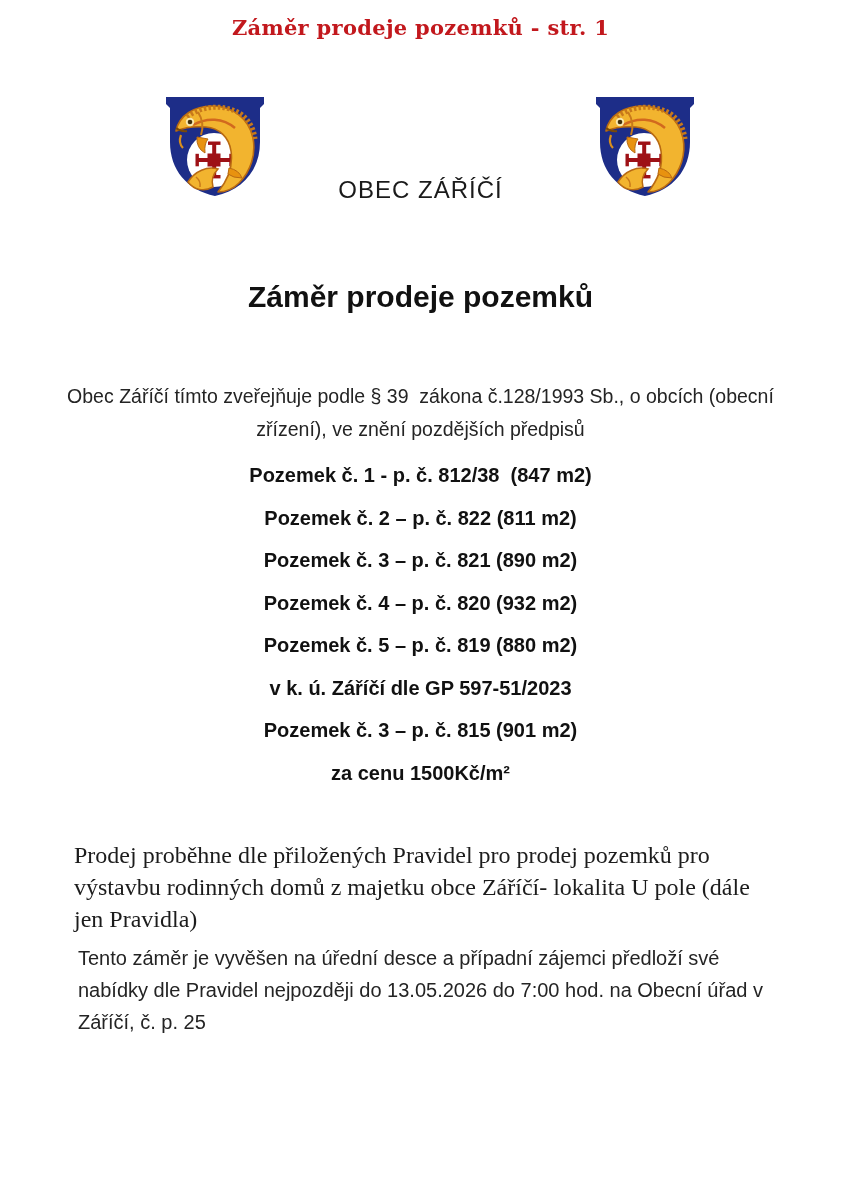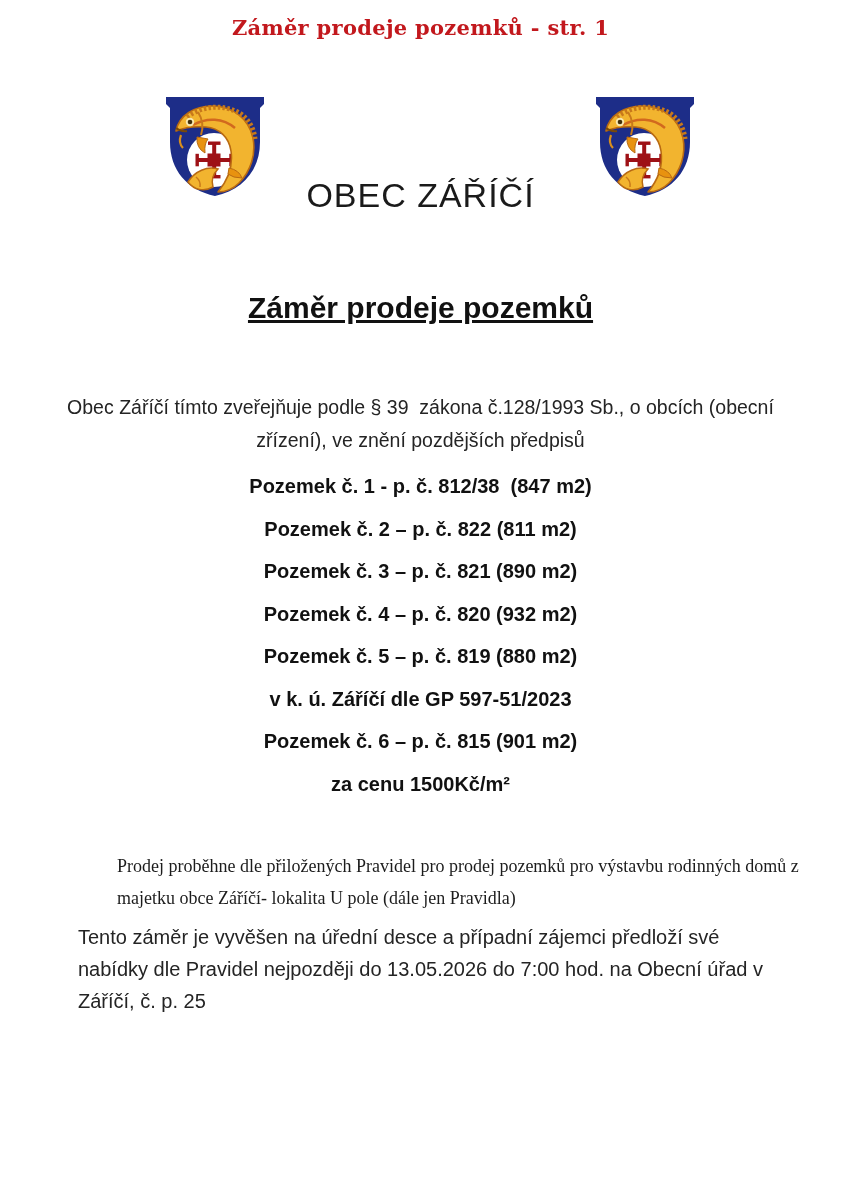--- a/index.html
+++ b/index.html
@@ -24,31 +24,30 @@
     position:absolute;
     top:95px;
     width:104px;
     height:107px;
   }
   .crest.left{left:163px;}
   .crest.right{left:593px;}
   .org-name{
     margin-top:136px;
     text-align:center;
-    font-size:34px;
+    font-size:24px;
     letter-spacing:1px;
     color:#1a1a1a;
   }
   .doc-title{
     margin:76px 0 0 0;
     text-align:center;
     font-size:30px;
     font-weight:700;
     color:#111;
-    text-decoration:underline;
   }
   .intro{
     margin:66px auto 0 auto;
     width:712px;
     text-align:center;
     font-size:19.5px;
     line-height:33px;
     white-space:pre-wrap;
     color:#242424;
   }
@@ -57,24 +56,24 @@
   }
   .center-line{
     text-align:center;
     font-weight:700;
     font-size:20px;
     line-height:42.5px;
     white-space:pre-wrap;
     color:#111;
   }
   .rules-par{
-    margin:45px 0 0 117px;
+    margin:45px 0 0 74px;
     width:699px;
     font-family:"Liberation Serif",serif;
-    font-size:18px;
+    font-size:24px;
     line-height:32px;
     color:#1c1c1c;
   }
   .notice-par{
     margin:7px 0 0 78px;
     width:699px;
     font-size:20px;
     line-height:32px;
     color:#242424;
   }
@@ -140,18 +139,18 @@
 
 <div class="intro">Obec Záříčí tímto zveřejňuje podle § 39  zákona č.128/1993 Sb., o obcích (obecní zřízení), ve znění pozdějších předpisů</div>
 
 <div class="center-block">
   <div class="center-line">Pozemek č. 1 - p. č. 812/38  (847 m2)</div>
   <div class="center-line">Pozemek č. 2 – p. č. 822 (811 m2)</div>
   <div class="center-line">Pozemek č. 3 – p. č. 821 (890 m2)</div>
   <div class="center-line">Pozemek č. 4 – p. č. 820 (932 m2)</div>
   <div class="center-line">Pozemek č. 5 – p. č. 819 (880 m2)</div>
   <div class="center-line">v k. ú. Záříčí dle GP 597-51/2023</div>
-  <div class="center-line">Pozemek č. 6 – p. č. 815 (901 m2)</div>
+  <div class="center-line">Pozemek č. 3 – p. č. 815 (901 m2)</div>
   <div class="center-line">za cenu 1500Kč/m²</div>
 </div>
 
 <div class="rules-par">Prodej proběhne dle přiložených Pravidel pro prodej pozemků pro výstavbu rodinných domů z majetku obce Záříčí- lokalita U pole (dále jen Pravidla)</div>
 <div class="notice-par">Tento záměr je vyvěšen na úřední desce a případní zájemci předloží své nabídky dle Pravidel nejpozději do 13.05.2026 do 7:00 hod. na Obecní úřad v Záříčí, č. p. 25</div>
 
 </body></html>

